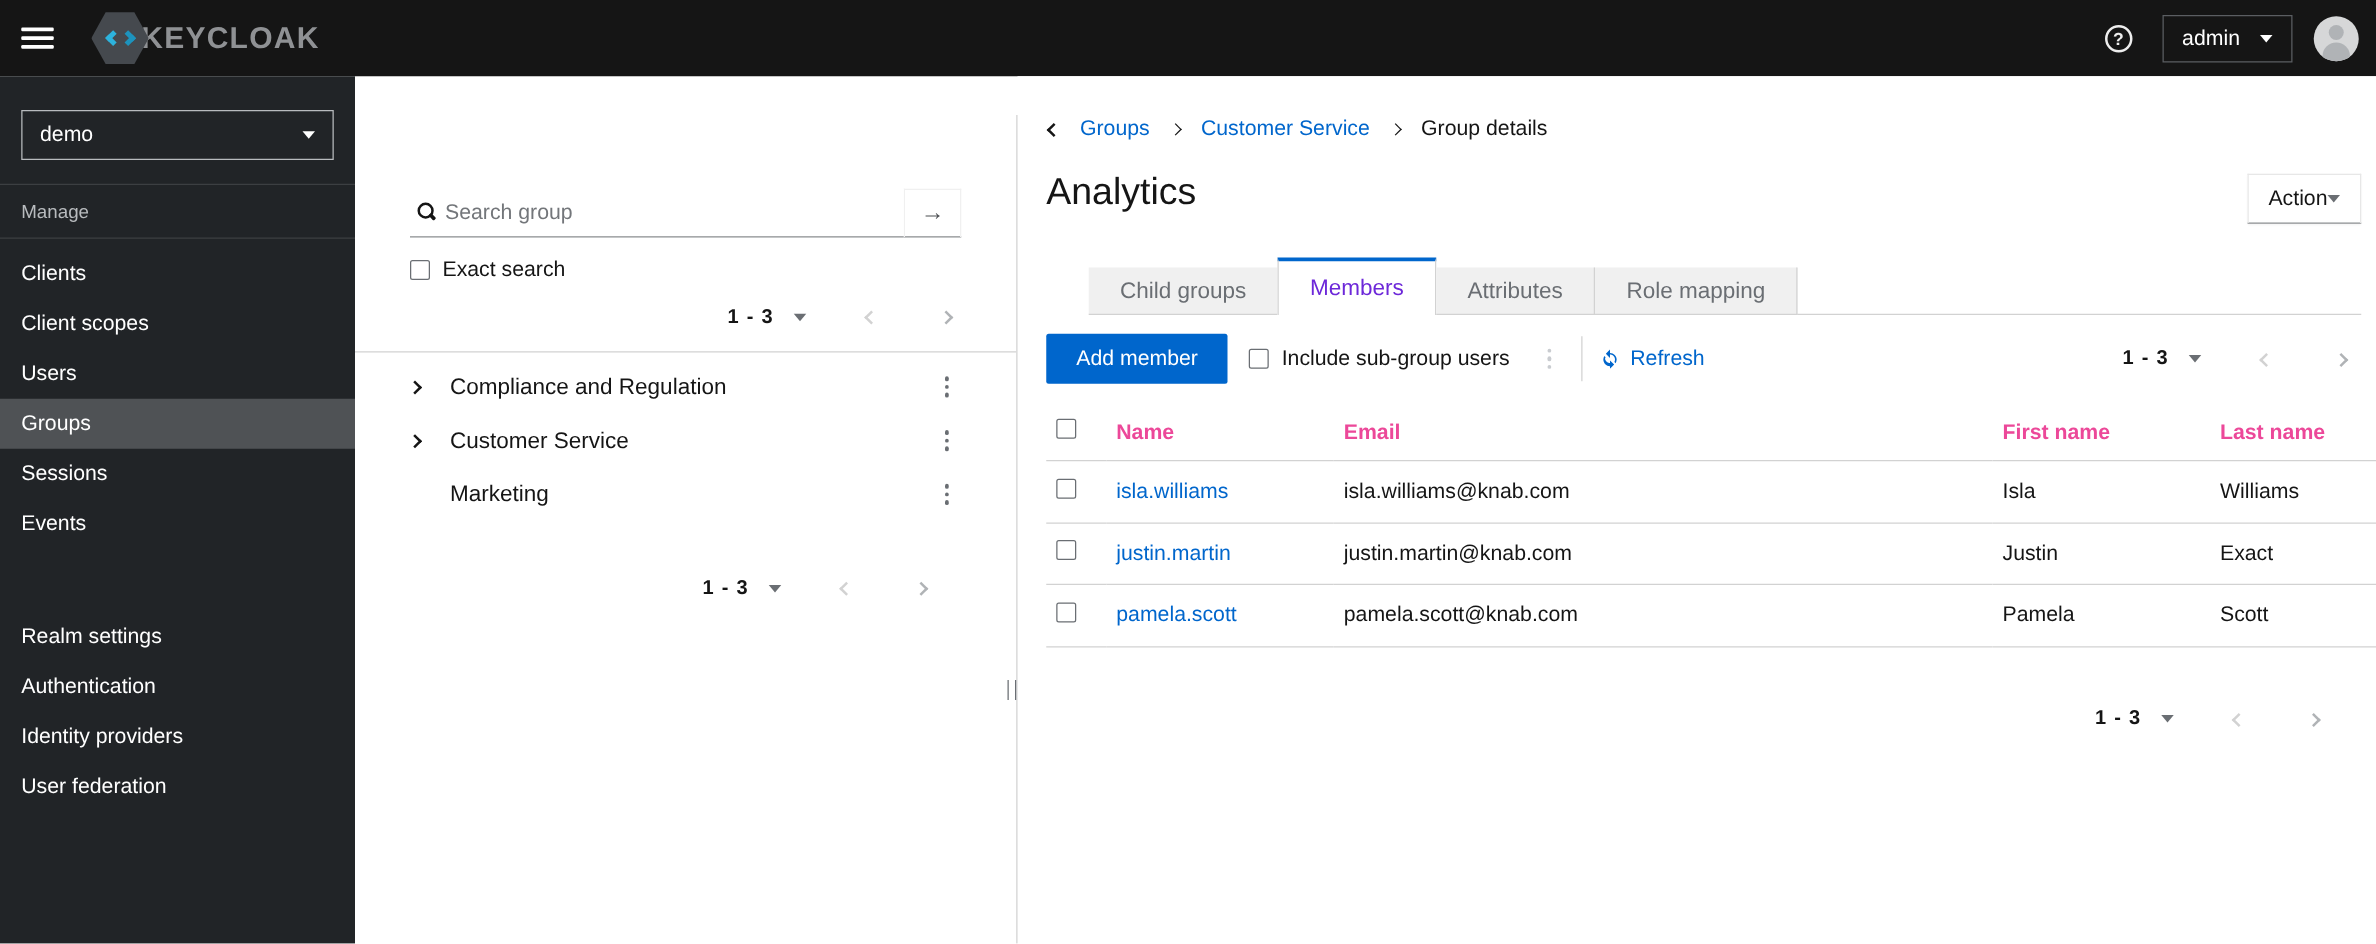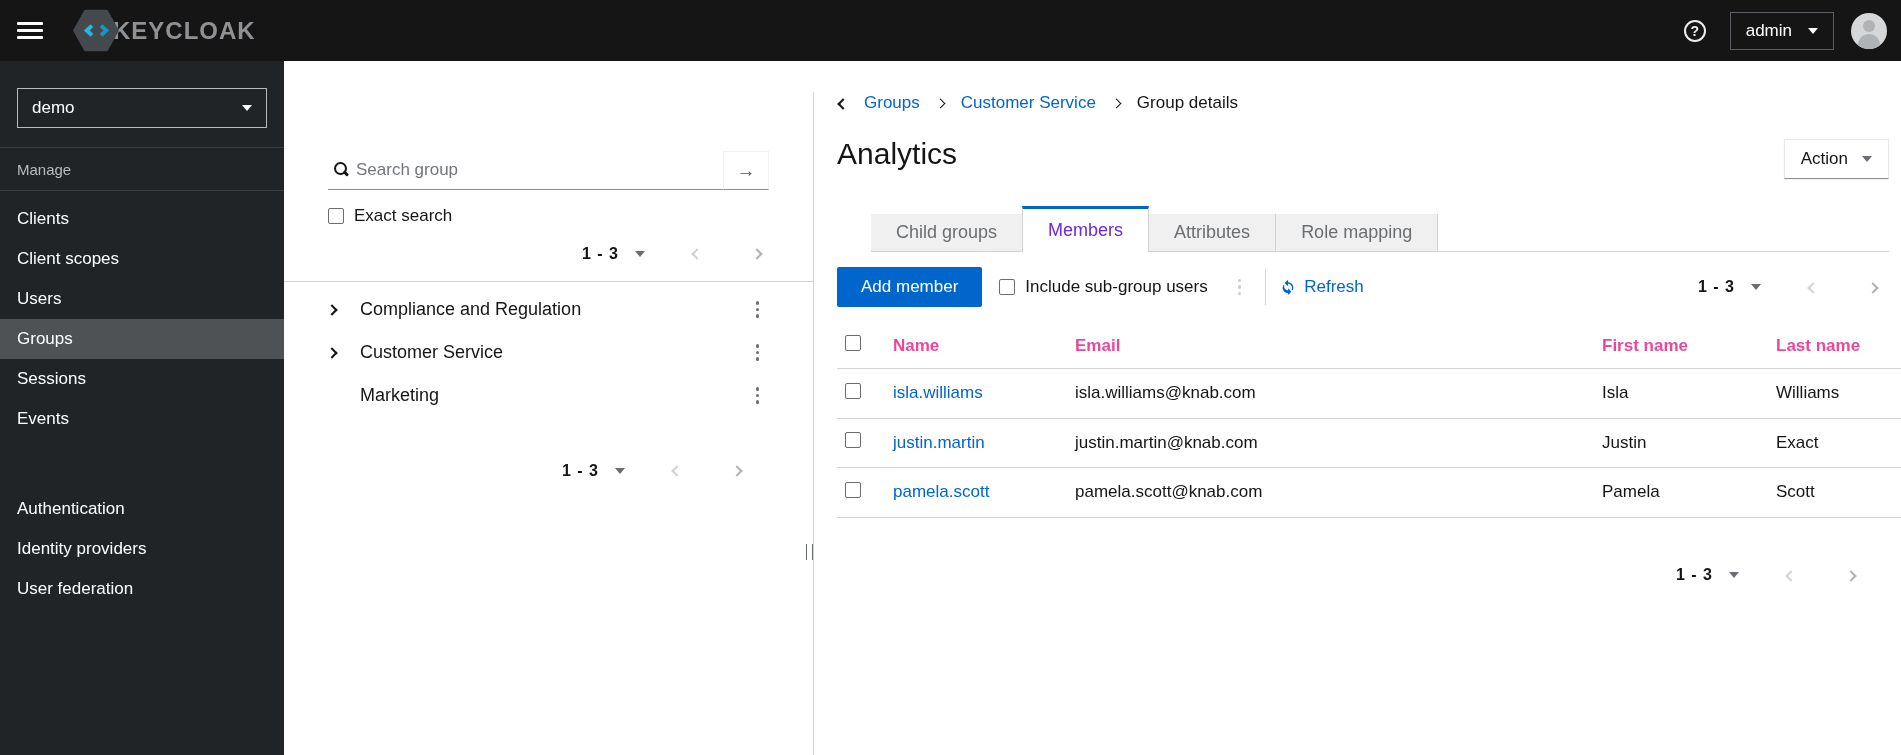--- a/index.html
+++ b/index.html
@@ -84,21 +84,21 @@
   .main { flex:1; padding:0 12px 0 23px; background:#fff; min-width:0; }
   .breadcrumb { margin-top:30px; display:flex; align-items:center; gap:15px; font-size:17px; }
   .breadcrumb .back { color:#151515; cursor:pointer; padding:2px; }
   .breadcrumb a { color:#0066cc; text-decoration:none; cursor:pointer; }
   .breadcrumb .sep { color:#151515; width:7px; height:7px; border-width:1.5px; margin:0 2px; }
   .breadcrumb .current { color:#151515; }
 
   .title-row { margin-top:22px; display:flex; align-items:flex-start; justify-content:space-between; }
   .page-title { font-size:30px; font-weight:500; color:#151515; }
   .action-dropdown { background:#fff; border:1px solid #e7e7e7; border-bottom:1px solid #8a8d90; padding:9px 16px; font-size:17px;
-                     display:flex; align-items:center; gap:14px; cursor:pointer; margin-top:2px; box-shadow:0 1px 2px rgba(0,0,0,0.05); }
+                     display:flex; align-items:center; gap:0; cursor:pointer; margin-top:2px; box-shadow:0 1px 2px rgba(0,0,0,0.05); }
 
   .tabs-row { display:flex; align-items:flex-end; margin:27px 0 0 34px; }
   .tab { height:38px; padding:0 25px; display:flex; align-items:center; font-size:18px; color:#6a6e73; background:#f0f0f0;
          border-bottom:1px solid #d2d2d2; border-right:1px solid #d2d2d2; cursor:pointer; }
   .tab.no-sep { border-right:none; }
   .tab.active { height:46px; background:#fff; color:#6d28d9; border:1px solid #d2d2d2; border-top:3px solid #0066cc; border-bottom:none; }
   .tabs-filler { flex:1; height:38px; border-bottom:1px solid #d2d2d2; }
 
   .toolbar { display:flex; align-items:center; padding:15px 0 16px 0; }
   .btn-primary { background:#0066cc; color:#fff; border:none; font-size:17px; padding:10px 24px; cursor:pointer; border-radius:2px;
@@ -165,20 +165,21 @@
           <a class="nav-item">Clients</a>
           <a class="nav-item">Client scopes</a>
           <a class="nav-item">Users</a>
           <a class="nav-item active">Groups</a>
           <a class="nav-item">Sessions</a>
           <a class="nav-item">Events</a>
         </div>
       </div>
       <div class="nav-section configure">
         <div class="nav-list">
+          <a class="nav-item">Realm settings</a>
           <a class="nav-item">Authentication</a>
           <a class="nav-item">Identity providers</a>
           <a class="nav-item">User federation</a>
         </div>
       </div>
     </nav>
 
     <section class="tree-panel">
       <div class="search-row">
         <div class="search-input-wrap">

